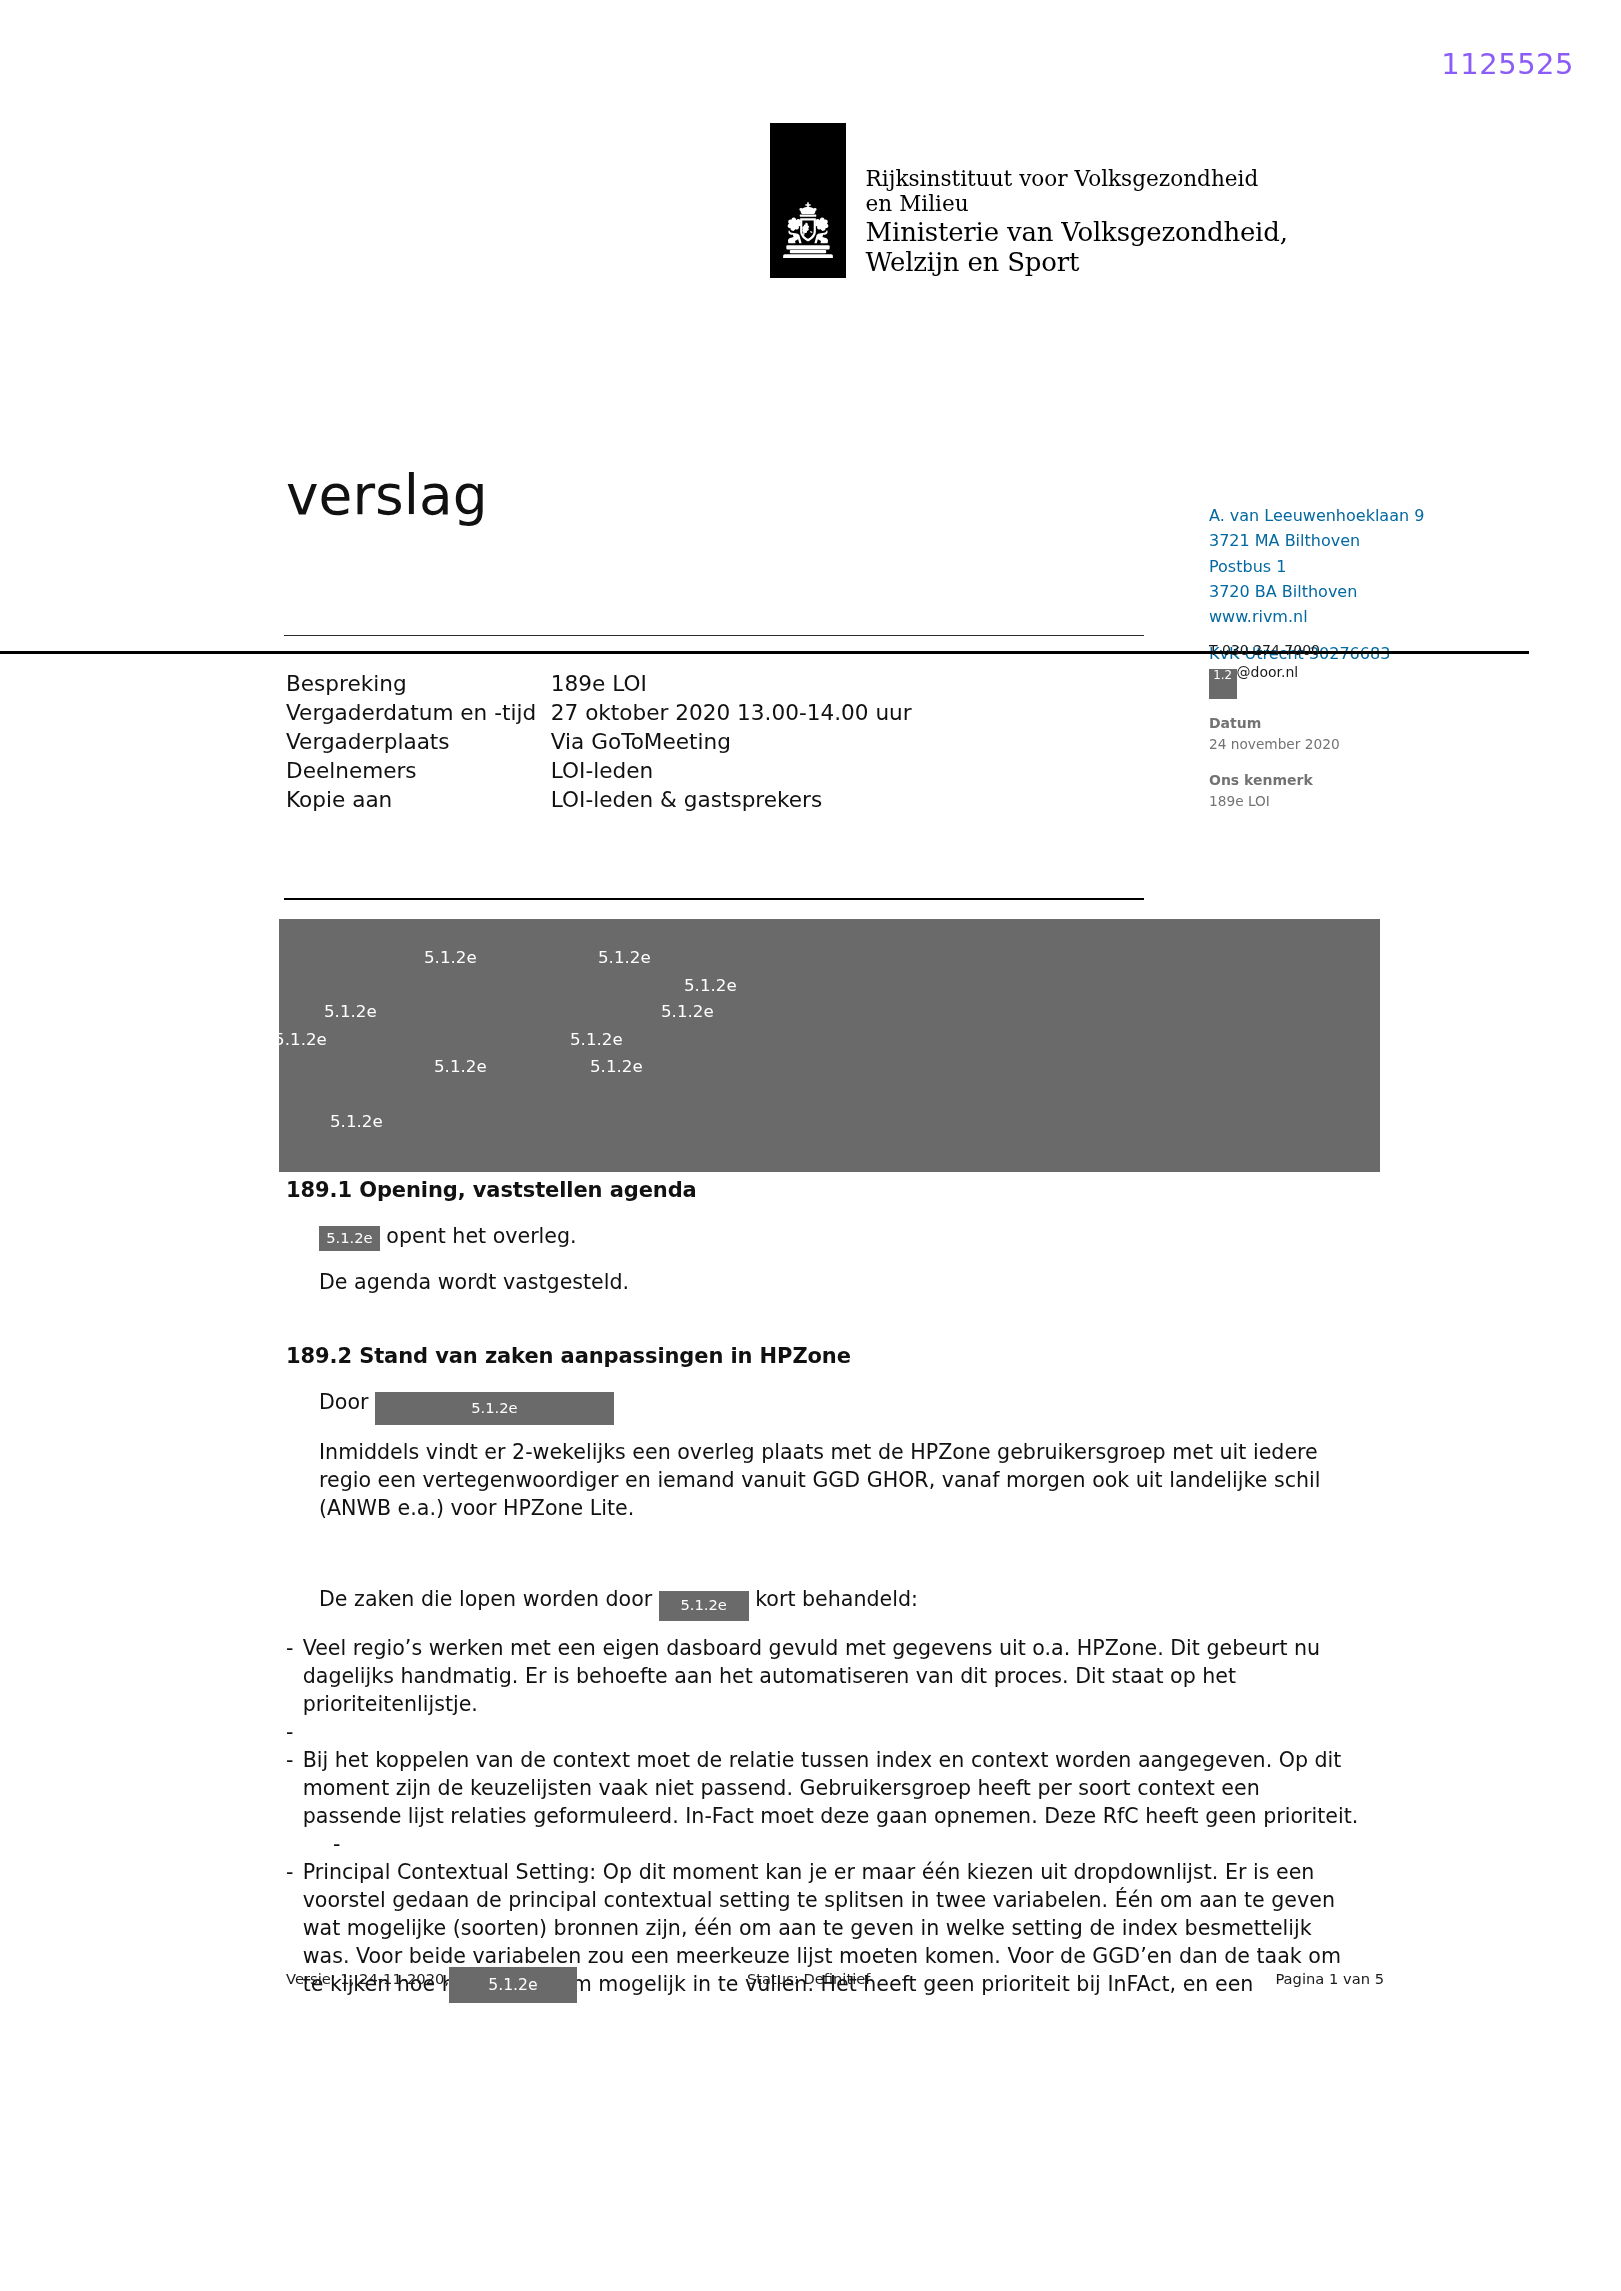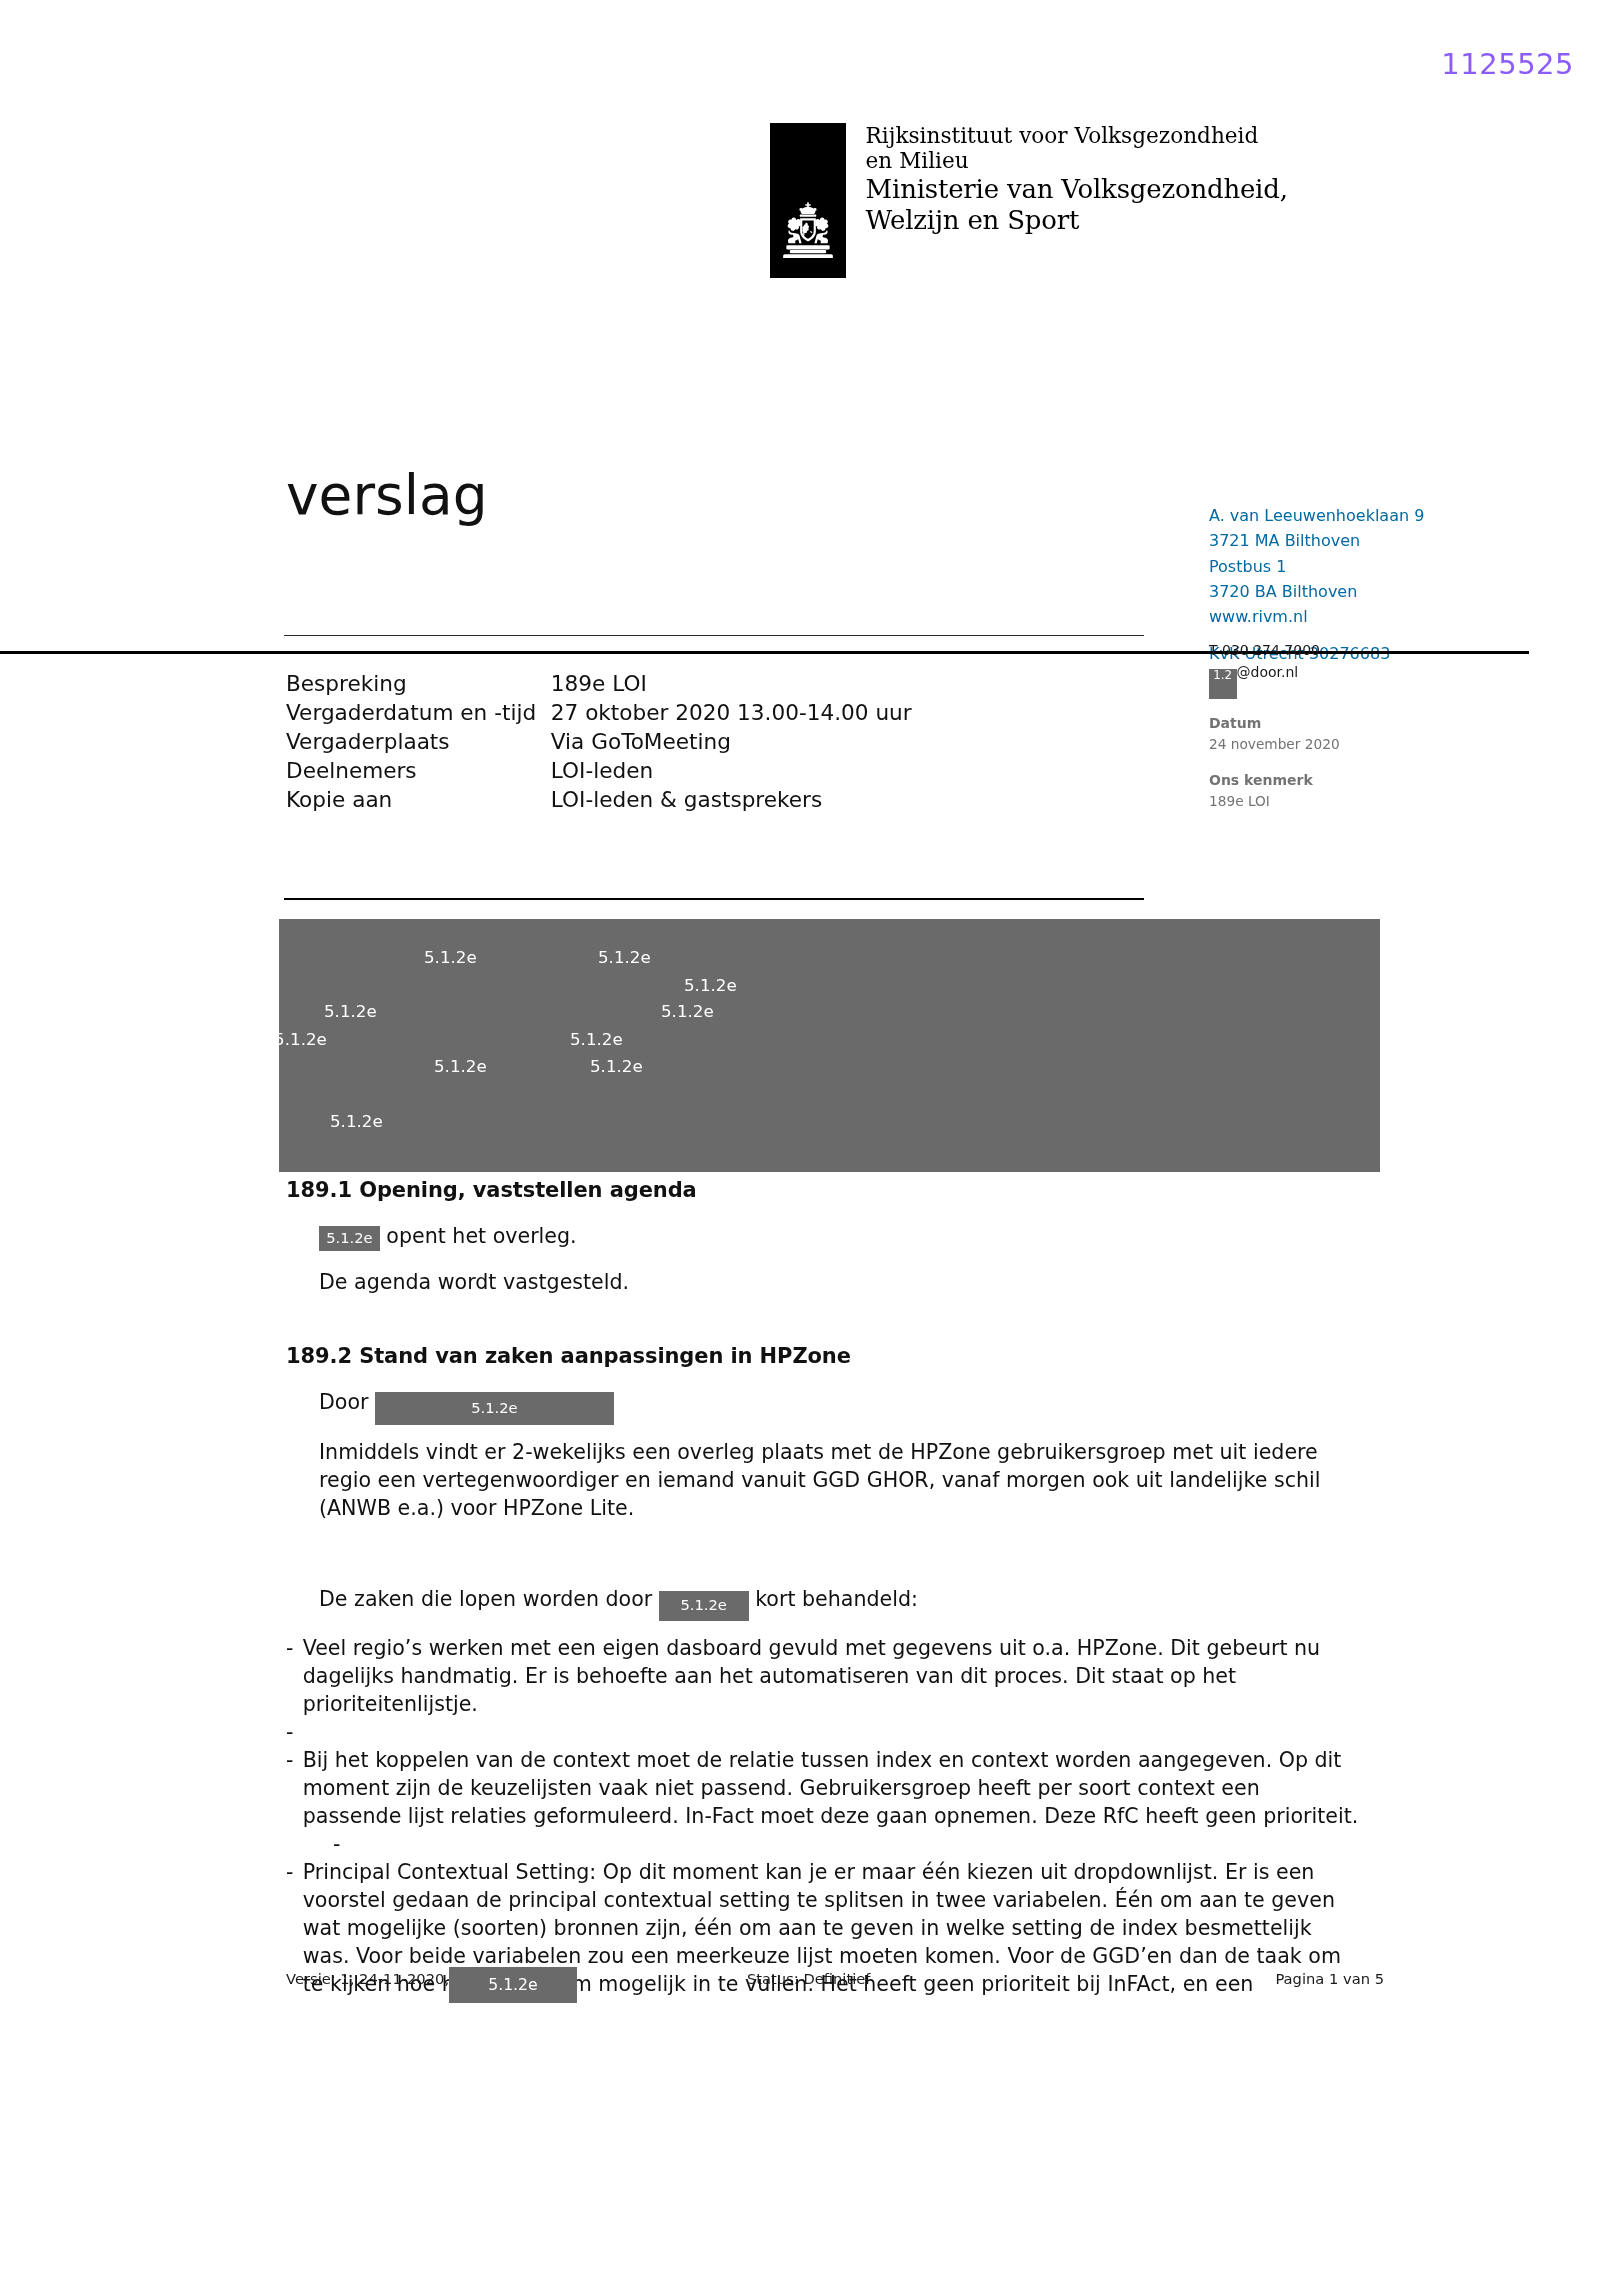--- a/index.html
+++ b/index.html
@@ -29,21 +29,21 @@
     color: #8b5cf6;
     font-family: "DejaVu Sans", "Liberation Sans", sans-serif;
   }
 
   
   .logo-wrap {
     position: absolute;
     left: 770px;
     top: 123px;
     display: flex;
-    align-items: flex-start;
+    align-items: flex-end;
   }
   .logo-block {
     width: 76px;
     height: 155px;
     background: #000000;
     position: relative;
     flex: none;
   }
   .crest {
     position: absolute;

